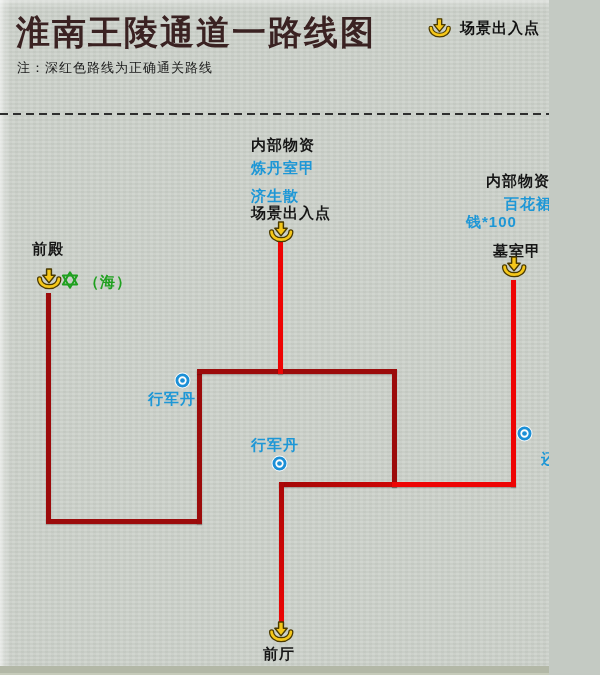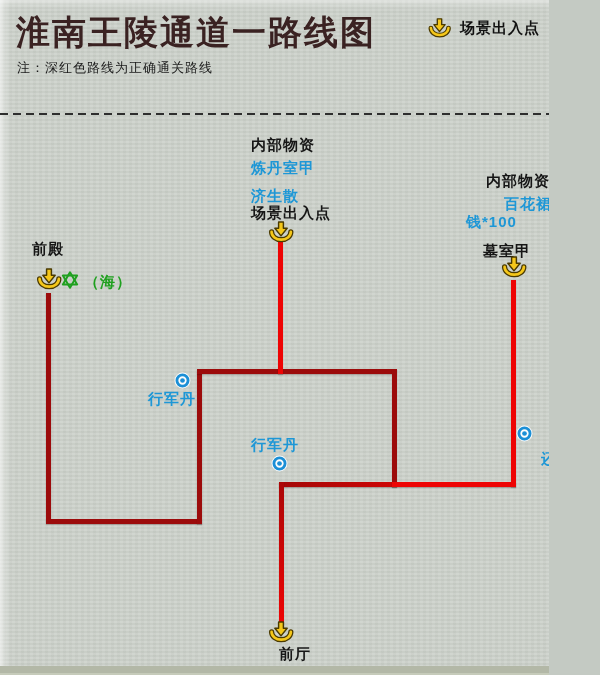--- a/index.html
+++ b/index.html
@@ -112,25 +112,25 @@
       </svg></div>
 
   <div class="abs lbl lbl-black" style="left:251px;top:136px;">内部物资</div>
   <div class="abs lbl lbl-blue" style="left:251px;top:159px;">炼丹室甲</div>
   <div class="abs lbl lbl-blue" style="left:251px;top:187px;">济生散</div>
   <div class="abs lbl lbl-black" style="left:251px;top:204px;">场景出入点</div>
 
   <div class="abs lbl lbl-black" style="left:486px;top:172px;">内部物资</div>
   <div class="abs lbl lbl-blue" style="left:504px;top:195px;">百花裙</div>
   <div class="abs lbl lbl-blue" style="left:466px;top:213px;">钱*100</div>
-  <div class="abs lbl lbl-black" style="left:483px;top:242px;">墓室甲</div>
+  <div class="abs lbl lbl-black" style="left:493px;top:242px;">墓室甲</div>
 
   <div class="abs lbl lbl-black" style="left:32px;top:240px;">前殿</div>
   <div class="abs lbl lbl-green" style="left:84px;top:273px;">（海）</div>
 
   <div class="abs lbl lbl-blue" style="left:148px;top:390px;">行军丹</div>
   <div class="abs lbl lbl-blue" style="left:251px;top:436px;">行军丹</div>
   <div class="abs lbl lbl-blue" style="left:541px;top:450px;">还神丹</div>
 
-  <div class="abs lbl lbl-black" style="left:279px;top:645px;">前厅</div>
+  <div class="abs lbl lbl-black" style="left:263px;top:645px;">前厅</div>
 
   <div class="abs bottom-strip"></div>
 </div>
 
 </body></html>

